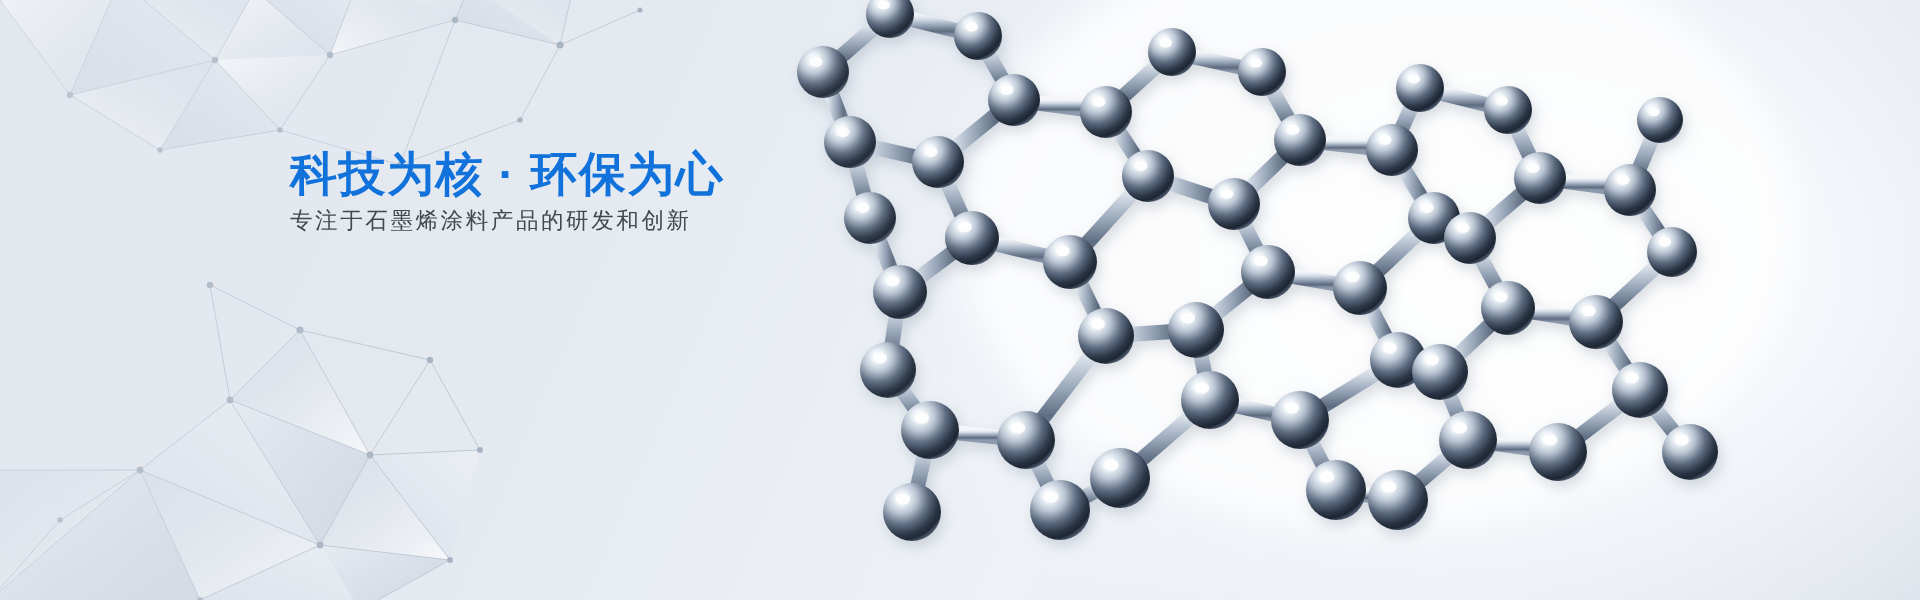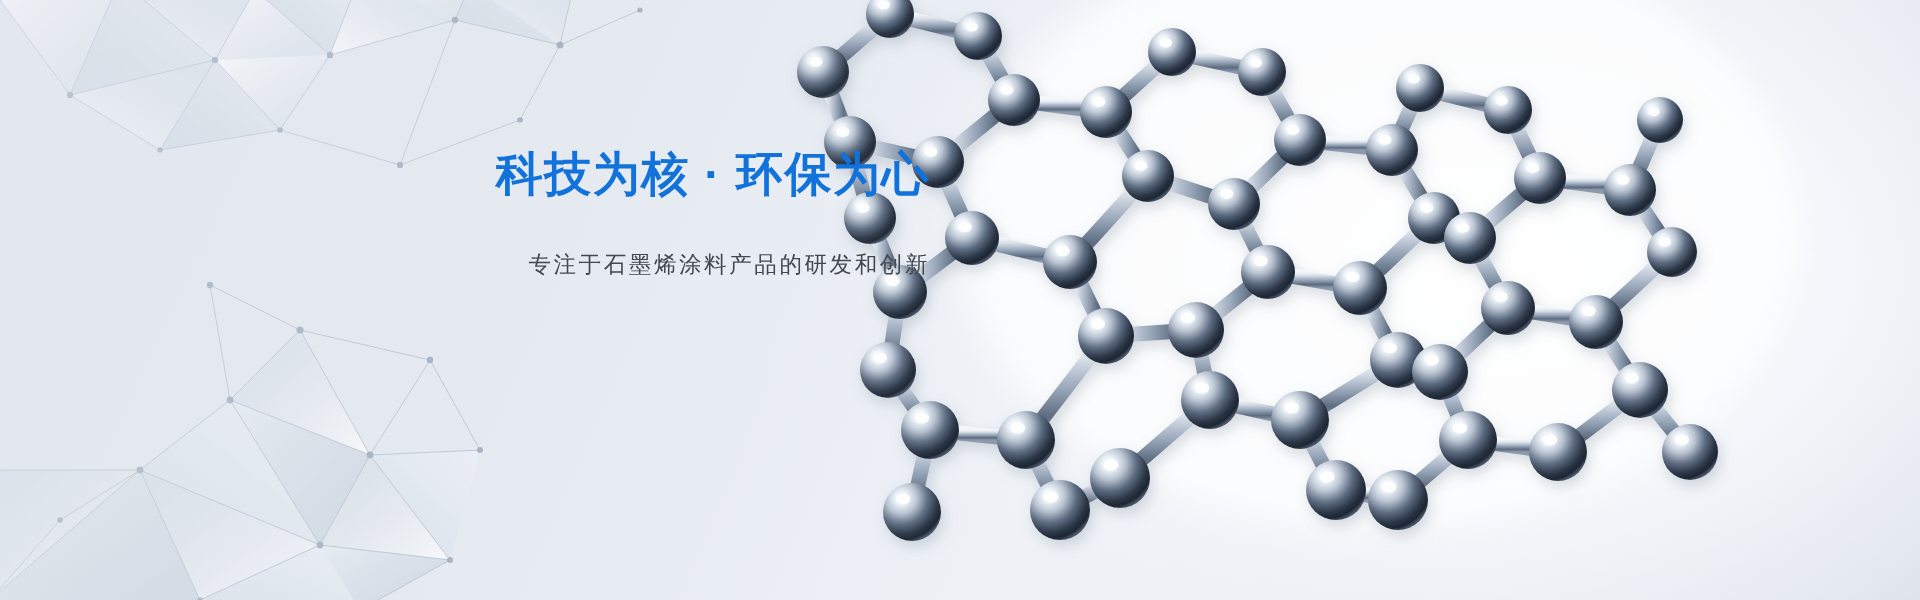--- a/index.html
+++ b/index.html
@@ -18,32 +18,31 @@
   }
   .layer { position:absolute; inset:0; }
   svg.layer { display:block; }
 
   
   #text-block {
     position:absolute;
     left:290px; top:148px;
     width:640px;
     z-index:40;
-    text-align:right;
   }
   #headline {
     font-size:47px;
     font-weight:bold;
     color:#1272db;
     letter-spacing:1.5px;
     line-height:1.1;
     white-space:nowrap;
     font-family:"Liberation Sans","DejaVu Sans",sans-serif;
   }
-  #subtitle { margin-top:44px; }
+  #subtitle { }
   .sub-line {
     font-size:22.5px;
     color:#43484f;
     letter-spacing:2.6px;
     line-height:41px;
     white-space:nowrap;
     font-family:"Liberation Sans","DejaVu Sans",sans-serif;
   }
 
   

